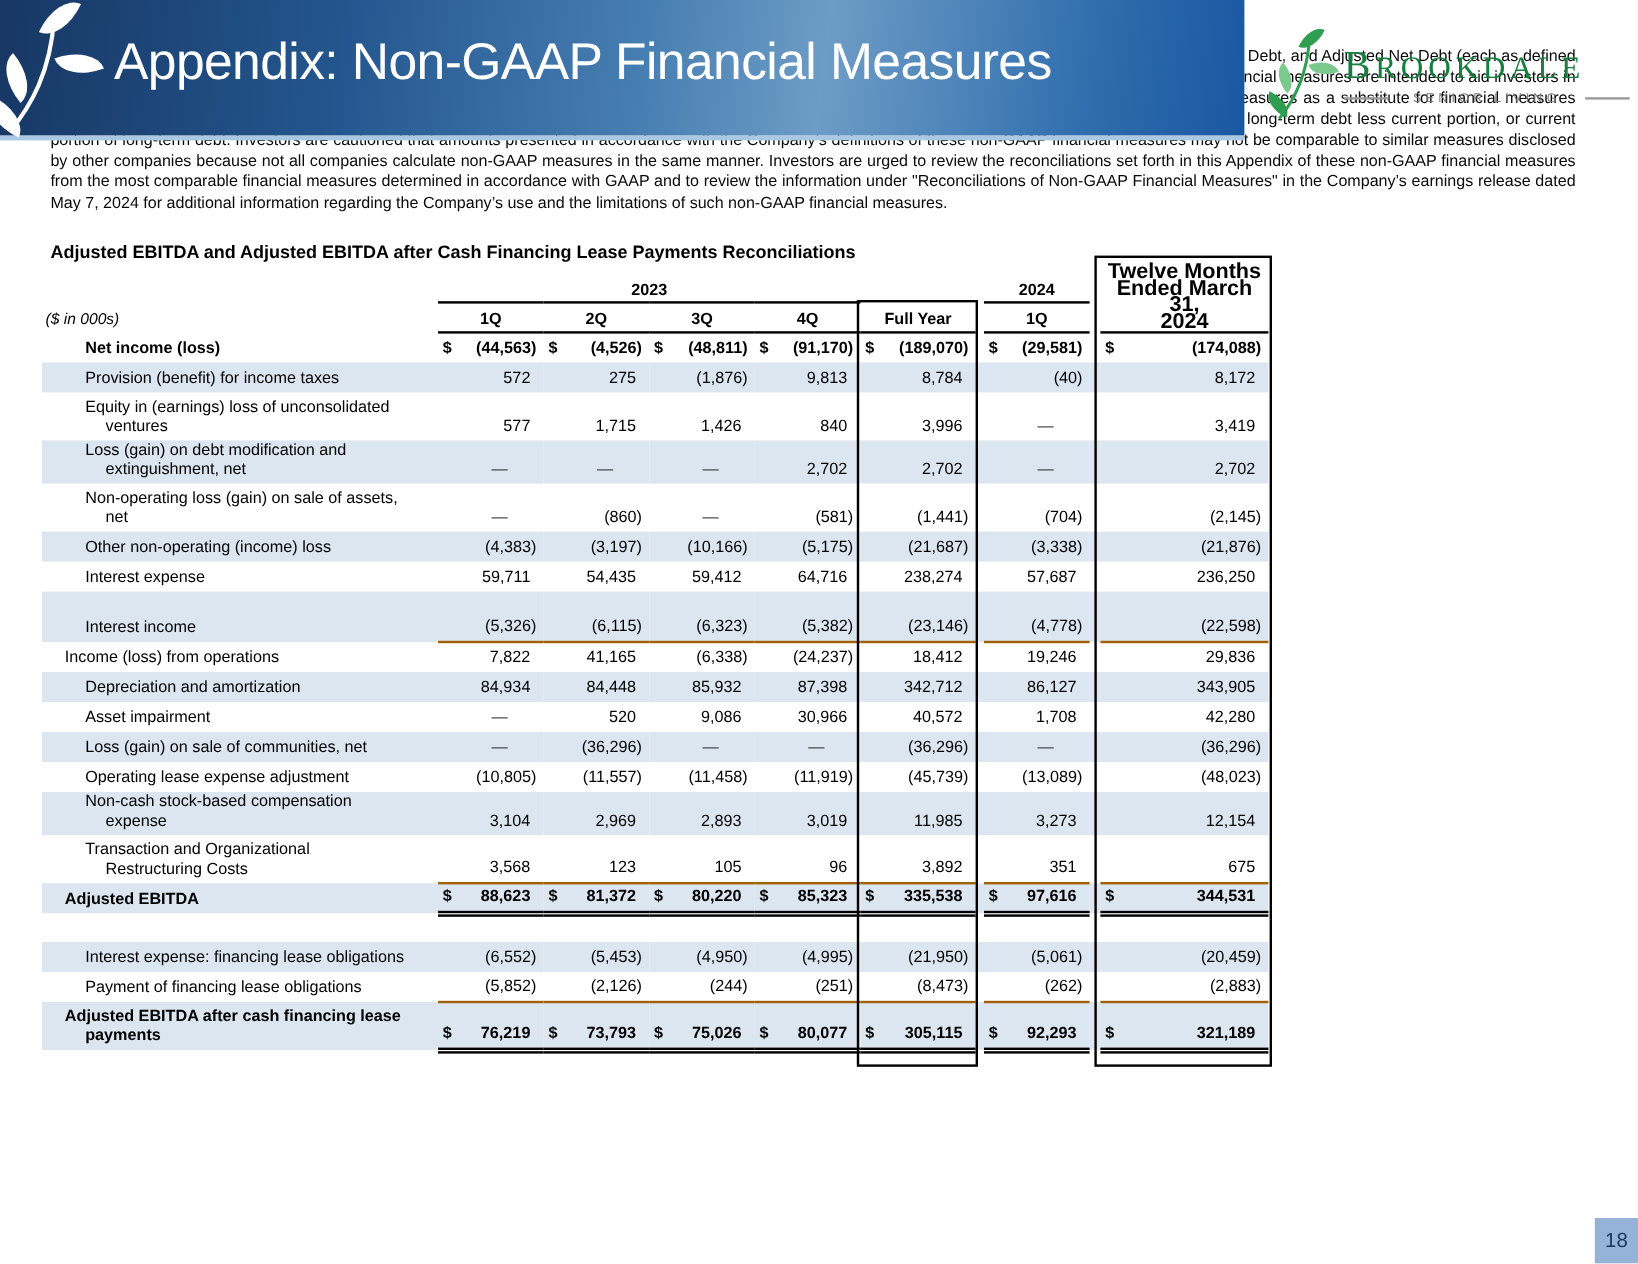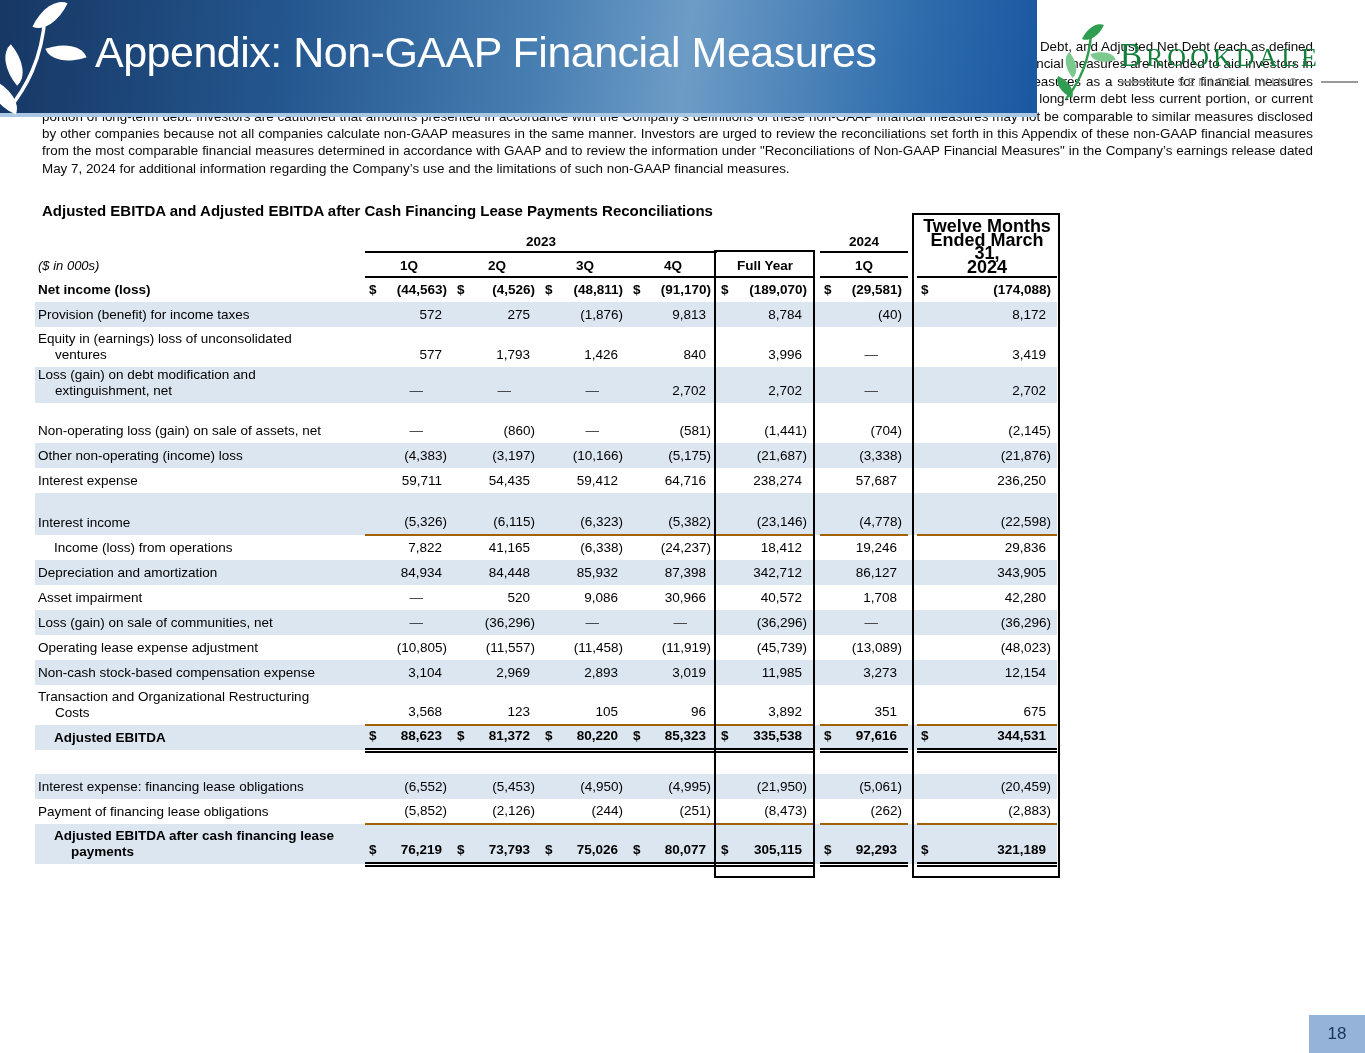--- a/index.html
+++ b/index.html
@@ -39,38 +39,38 @@
   th,td { vertical-align:bottom; overflow:visible; }
   thead th { font-weight:bold; }
   th.units { font-weight:normal; font-style:italic; text-align:left; padding:0 0 4px 3px; font-size:13px; }
   th.yr { text-align:center; border-bottom:2px solid #000; padding-bottom:2px; }
   th.qh { text-align:center; border-bottom:2px solid #000; padding-bottom:3px; }
   th.ttmh { text-align:center; font-size:18px; line-height:13.5px; border-bottom:2px solid #000; vertical-align:middle; }
   th.ttmh .ttm-inner { margin-top:-8px; }
 
   tr.shaded td { background:#dce6f1; }
   td.lbl { text-align:left; padding:0 28px 4px 3px; line-height:16px; }
-  td.lbl .hang { display:block; padding-left:17px; text-indent:-17px; }
+  td.lbl .hang { display:block; padding-left:17px; text-indent:-17px;margin-left:33px; }
   td.lbl.ind .hang { margin-left:16px; }
   .b { font-weight:bold; }
   td.num { text-align:right; padding:0 6px 4px 0; line-height:16px; white-space:nowrap; }
   td.num.pp { padding-right:11px; }
   td.num.dash { padding-right:30px; color:#333; }
   td.num .flex { display:flex; justify-content:space-between; align-items:flex-end; padding-left:4px; }
   td.num .flex .pp { margin-right:5px; }
   td.rb { border-bottom:2px solid #a16207; }
   td.db { border-bottom:5px double #000; }
   td.gap { border:none !important; }
 
   .box { position:absolute; box-sizing:border-box; border:2.5px solid #000; pointer-events:none; }
   .box-fullyear { left:679px; width:101px; top:24px; bottom:0; }
   .box-ttm { left:877px; width:148px; top:-13px; bottom:0; }
 
   
-  .page-box { position:absolute; right:0; bottom:0; width:56px; height:38px; background:#95b3d9;
+  .page-box { position:absolute; right:0; bottom:0; width:36px; height:38px; background:#95b3d9;
     color:#17365d; display:flex; align-items:center; justify-content:center; font-size:17px; }
 </style>
 </head>
 <body>
 
 <div class="banner">
   <div class="leaf-art">
     <svg width="100" height="110" viewBox="0 0 100 110">
       <path d="M12 108 C 30 86 46 58 49 14" stroke="#ffffff" stroke-width="3.5" fill="none"></path>
     </svg>
@@ -210,21 +210,21 @@
           <td class="gap"></td>
           <td class="num">(40)</td>
           <td class="gap"></td>
           <td class="num pp">8,172</td>
         </tr>
         <tr style="height: 40px;">
           <td class="lbl">
             <span class="hang">Equity in (earnings) loss of unconsolidated ventures</span>
           </td>
           <td class="num pp">577</td>
-          <td class="num pp">1,793</td>
+          <td class="num pp">1,715</td>
           <td class="num pp">1,426</td>
           <td class="num pp">840</td>
           <td class="num pp">3,996</td>
           <td class="gap"></td>
           <td class="num dash">—</td>
           <td class="gap"></td>
           <td class="num pp">3,419</td>
         </tr>
         <tr class="shaded" style="height: 36px;">
           <td class="lbl">

